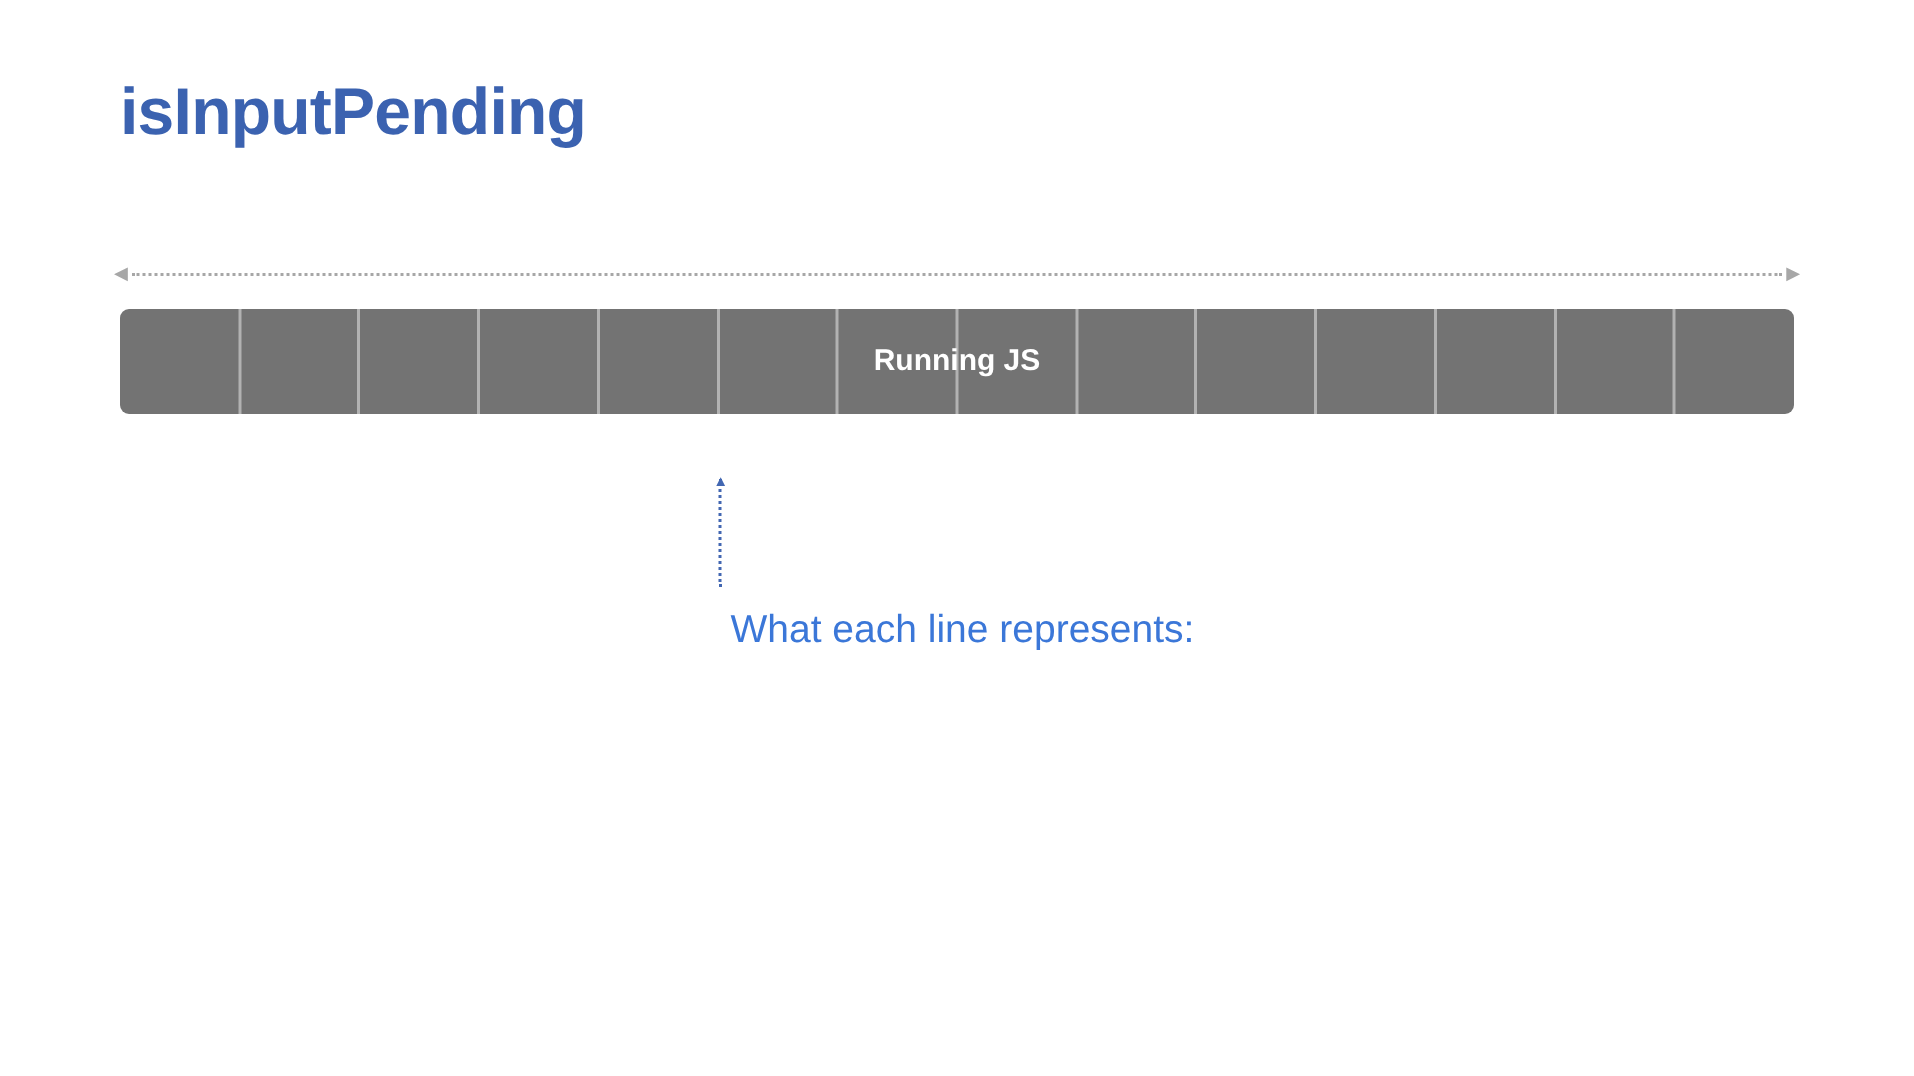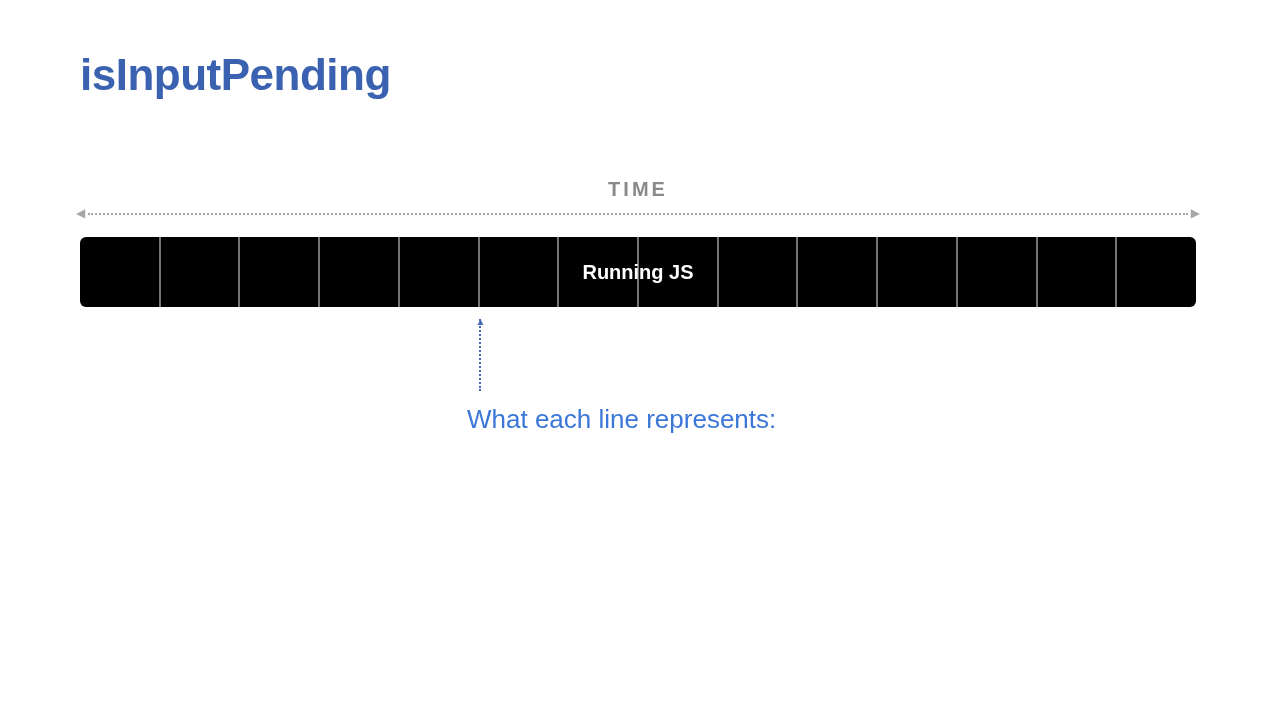--- a/index.html
+++ b/index.html
@@ -11,40 +11,39 @@
   .time-section { margin-top: 78px; }
   .time-label { text-align: center; font-size: 20px; font-weight: 700; letter-spacing: 3px; color: #8a8a8a; }
 
   .time-axis { position: relative; height: 10px; margin-top: 8px; }
   .time-dots { position: absolute; left: 8px; right: 8px; top: 4px; border-top: 2px dotted #a7a7a7; }
   .arrow-left, .arrow-right { position: absolute; top: -2px; font-size: 12px; color: #a7a7a7; line-height: 12px; }
   .arrow-left { left: -4px; }
   .arrow-right { right: -4px; }
 
   .bar-wrap { position: relative; margin-top: 18px; height: 70px; }
-  .bar { position: absolute; left: 0; right: 0; top: 0; bottom: 0; background: #000000; border-radius: 6px; overflow: hidden; }
+  .bar { position: absolute; left: 0; right: 0; top: 0; bottom: 0; background: #737373; border-radius: 6px; overflow: hidden; }
   .bar-label { position: absolute; left: 0; right: 0; top: 50%; transform: translateY(-50%); text-align: center; color: #fff; font-weight: 700; font-size: 20px; }
   .tick { position: absolute; top: 0; bottom: 0; width: 2px; background: rgba(255,255,255,0.45); }
 
   .pointer { position: absolute; border-left: 2px dotted #4267b2; }
   .pointer-head { position: absolute; left: -5px; top: -3px; font-size: 10px; color: #4267b2; }
 
   .caption { position: absolute; width: 420px; }
   .caption-heading { color: #3b77d8; font-size: 26px; font-weight: 400; line-height: 1.4; }
   .caption-body { color: #5c5c5c; font-size: 26px; font-weight: 400; line-height: 1.4; margin-top: 2px; }
 </style>
 </head>
 <body>
 
 <div class="slide">
 
   <h1 class="title">isInputPending</h1>
 
   <div class="time-section">
-    <div class="time-label">TIME</div>
 
     <div class="time-axis">
       <span class="arrow-left">◀</span>
       <div class="time-dots"></div>
       <span class="arrow-right">▶</span>
     </div>
 
     <div class="bar-wrap">
       <div class="bar" id="bar">
         <div class="bar-label">Running JS</div>
@@ -62,17 +61,17 @@
           <div class="tick" style="left: 955.571px;"></div>
           <div class="tick" style="left: 1035.29px;"></div>
         </div>
     </div>
   </div>
 
   <div class="pointer" id="pointer" style="left: 478.571px; top: 319px; height: 72px;">
     <span class="pointer-head">▲</span>
   </div>
 
-  <div class="caption" id="caption" style="left: 467px; top: 401px;">
+  <div class="caption" id="caption" style="left: 487px; top: 401px;">
     <div class="caption-heading">What each line represents:</div>
   </div>
 
 </div>
 
 </body></html>

